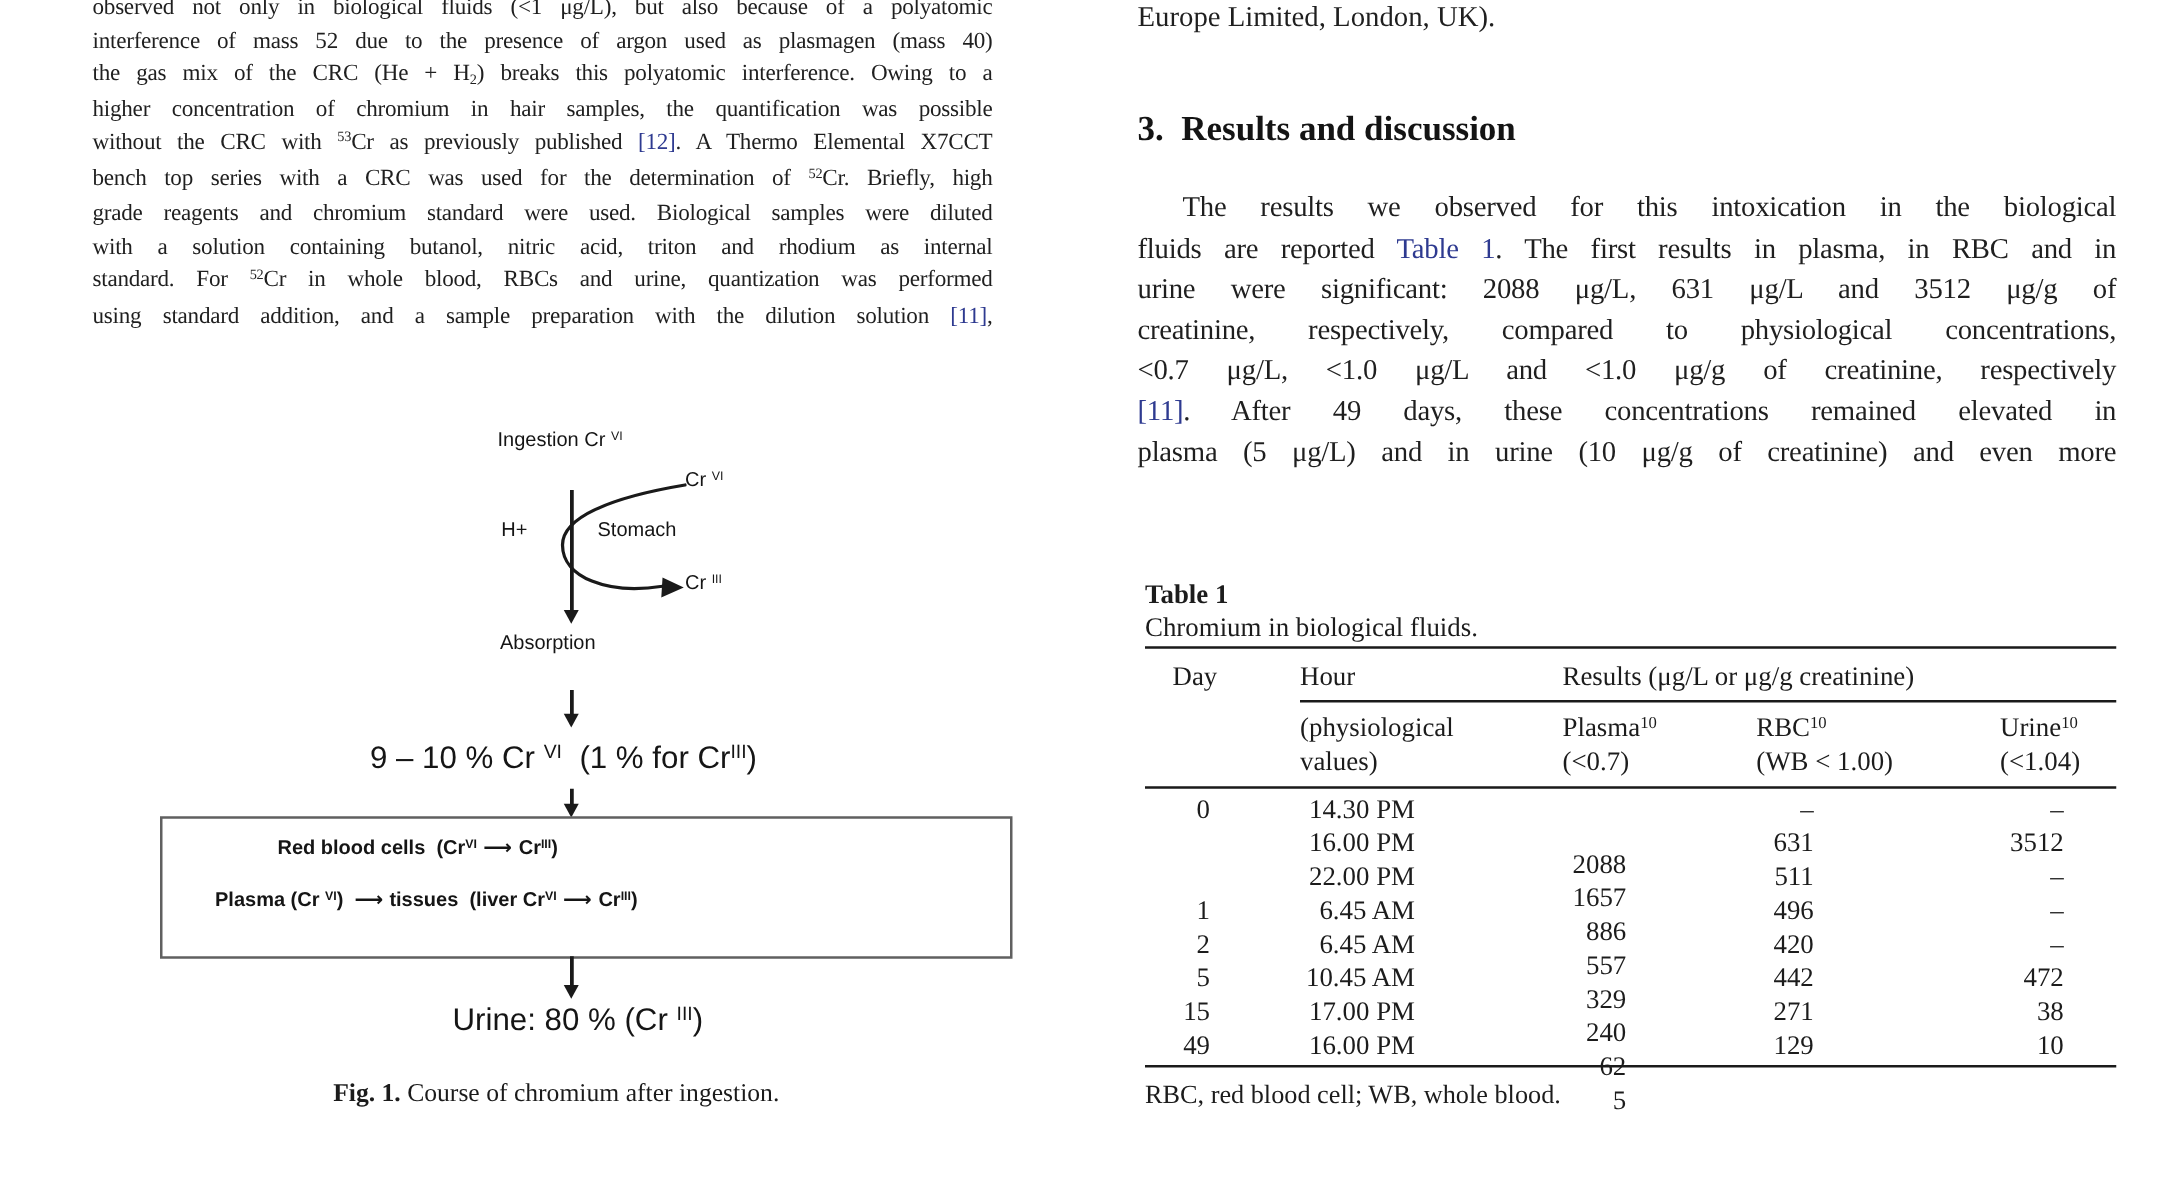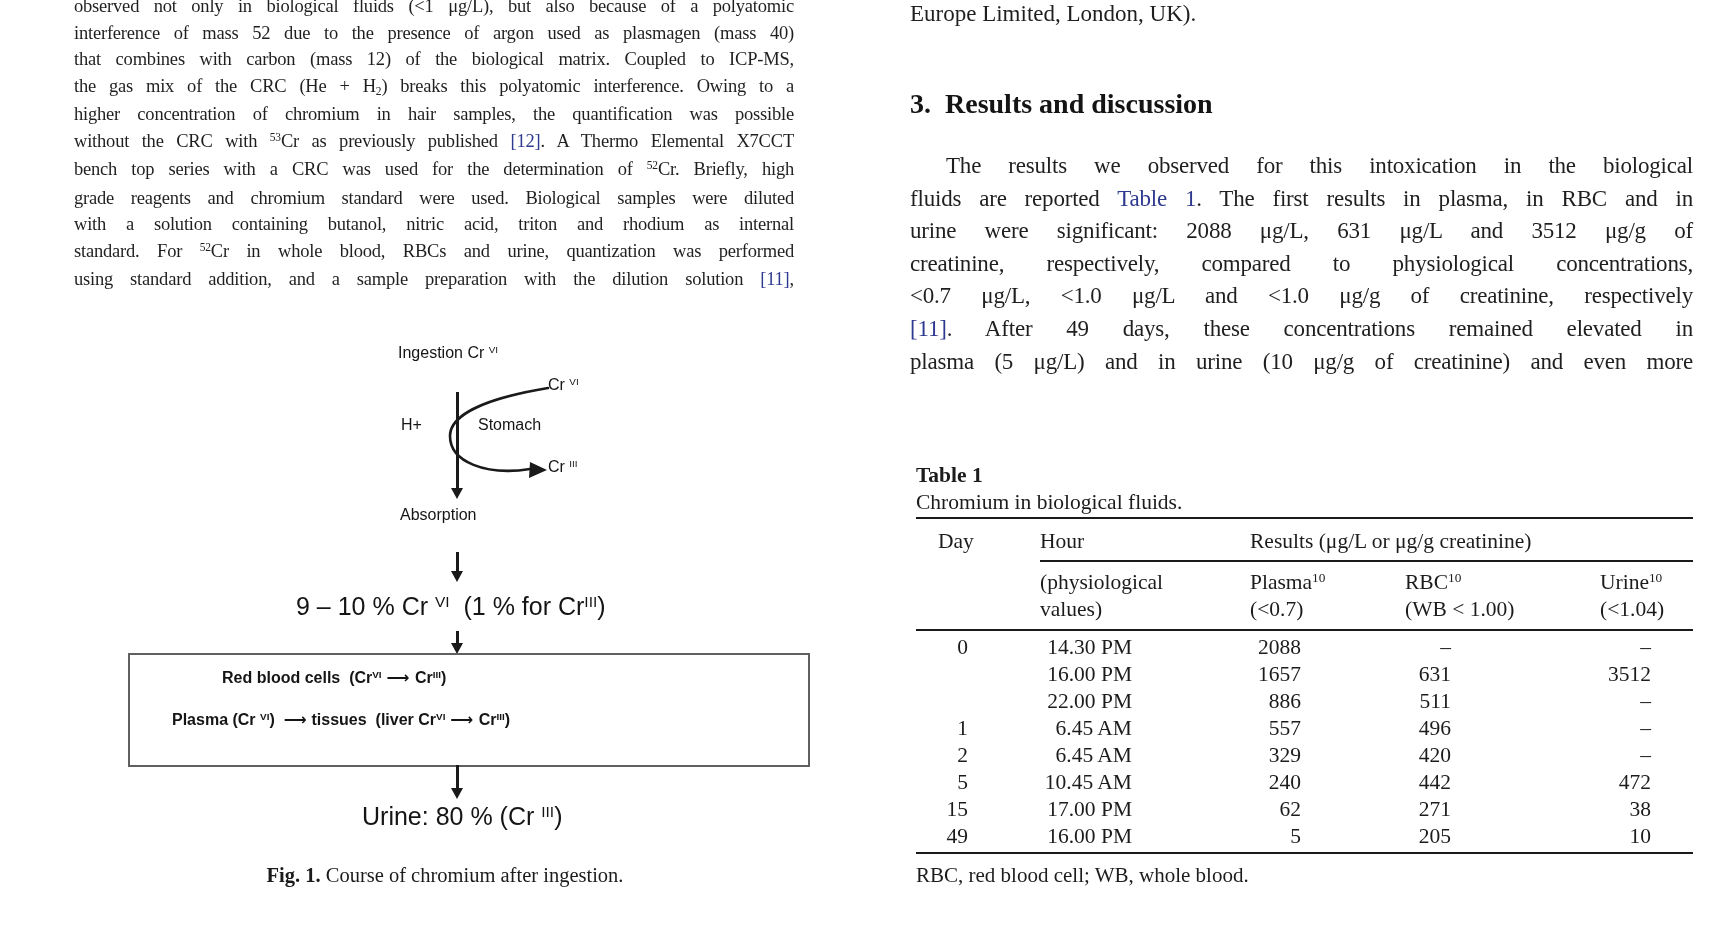--- a/index.html
+++ b/index.html
@@ -70,34 +70,33 @@
   #sh-urine{top:107px;left:684px;}
   #sh-values{top:134px;left:124px;}
   #sh-p-range{top:134px;left:334px;}
   #sh-r-range{top:134px;left:489px;}
   #sh-u-range{top:134px;left:684px;}
   #t-body{position:absolute;top:172px;left:0;width:777px;}
   .trow{position:relative;height:27px;}
   .trow span{position:absolute;text-align:right;white-space:pre;}
   .c-day{left:0;width:52px;}
   .c-hour{left:60px;width:156px;}
-  .c-plasma{left:260px;width:125px;}
+  .c-plasma{left:260px;width:125px;margin-top:44px;}
   .c-rbc{left:430px;width:105px;}
   .c-urine{left:600px;width:135px;}
   #t-foot{top:400px;left:0;font-size:21px;}
 </style>
 </head>
 <body>
 
 <main>
 
   <div id="left-para">
       <div class="para-line"><span>observed not only in biological fluids (&lt;1 μg/L), but also because of a polyatomic</span></div>
       <div class="para-line"><span>interference of mass 52 due to the presence of argon used as plasmagen (mass 40)</span></div>
-      <div class="para-line"><span>that combines with carbon (mass 12) of the biological matrix. Coupled to ICP-MS,</span></div>
       <div class="para-line"><span>the gas mix of the CRC (He + H</span><span class="seg-sub">2</span><span>) breaks this polyatomic interference. Owing to a</span></div>
       <div class="para-line"><span>higher concentration of chromium in hair samples, the quantification was possible</span></div>
       <div class="para-line"><span>without the CRC with </span><span class="seg-sup">53</span><span>Cr as previously published </span><span class="seg-ref">[12]</span><span>. A Thermo Elemental X7CCT</span></div>
       <div class="para-line"><span>bench top series with a CRC was used for the determination of </span><span class="seg-sup">52</span><span>Cr. Briefly, high</span></div>
       <div class="para-line"><span>grade reagents and chromium standard were used. Biological samples were diluted</span></div>
       <div class="para-line"><span>with a solution containing butanol, nitric acid, triton and rhodium as internal</span></div>
       <div class="para-line"><span>standard. For </span><span class="seg-sup">52</span><span>Cr in whole blood, RBCs and urine, quantization was performed</span></div>
       <div class="para-line"><span>using standard addition, and a sample preparation with the dilution solution </span><span class="seg-ref">[11]</span><span>,</span></div>
     </div>
 
@@ -202,21 +201,21 @@
           <span class="c-day">15</span>
           <span class="c-hour">17.00 PM</span>
           <span class="c-plasma">62</span>
           <span class="c-rbc">271</span>
           <span class="c-urine">38</span>
         </div>
         <div class="trow">
           <span class="c-day">49</span>
           <span class="c-hour">16.00 PM</span>
           <span class="c-plasma">5</span>
-          <span class="c-rbc">205</span>
+          <span class="c-rbc">129</span>
           <span class="c-urine">10</span>
         </div>
       </div>
     <div class="rule" id="rule-bottom"></div>
     <div class="abs" id="t-foot">RBC, red blood cell; WB, whole blood.</div>
   </section>
 
 </main>
 
 </body></html>

